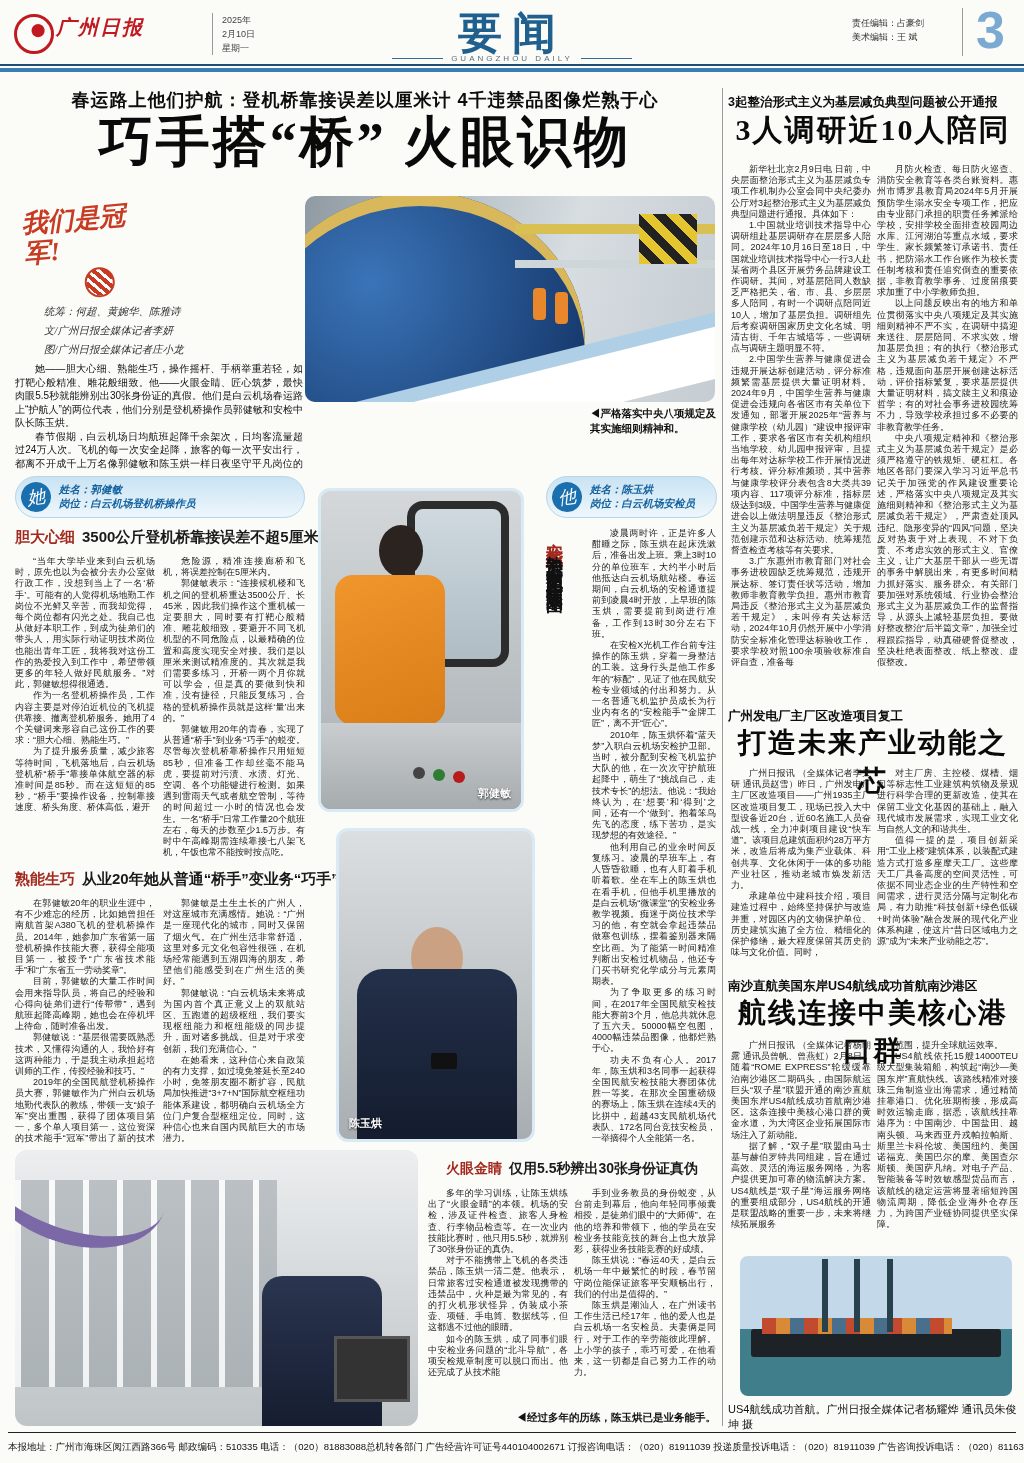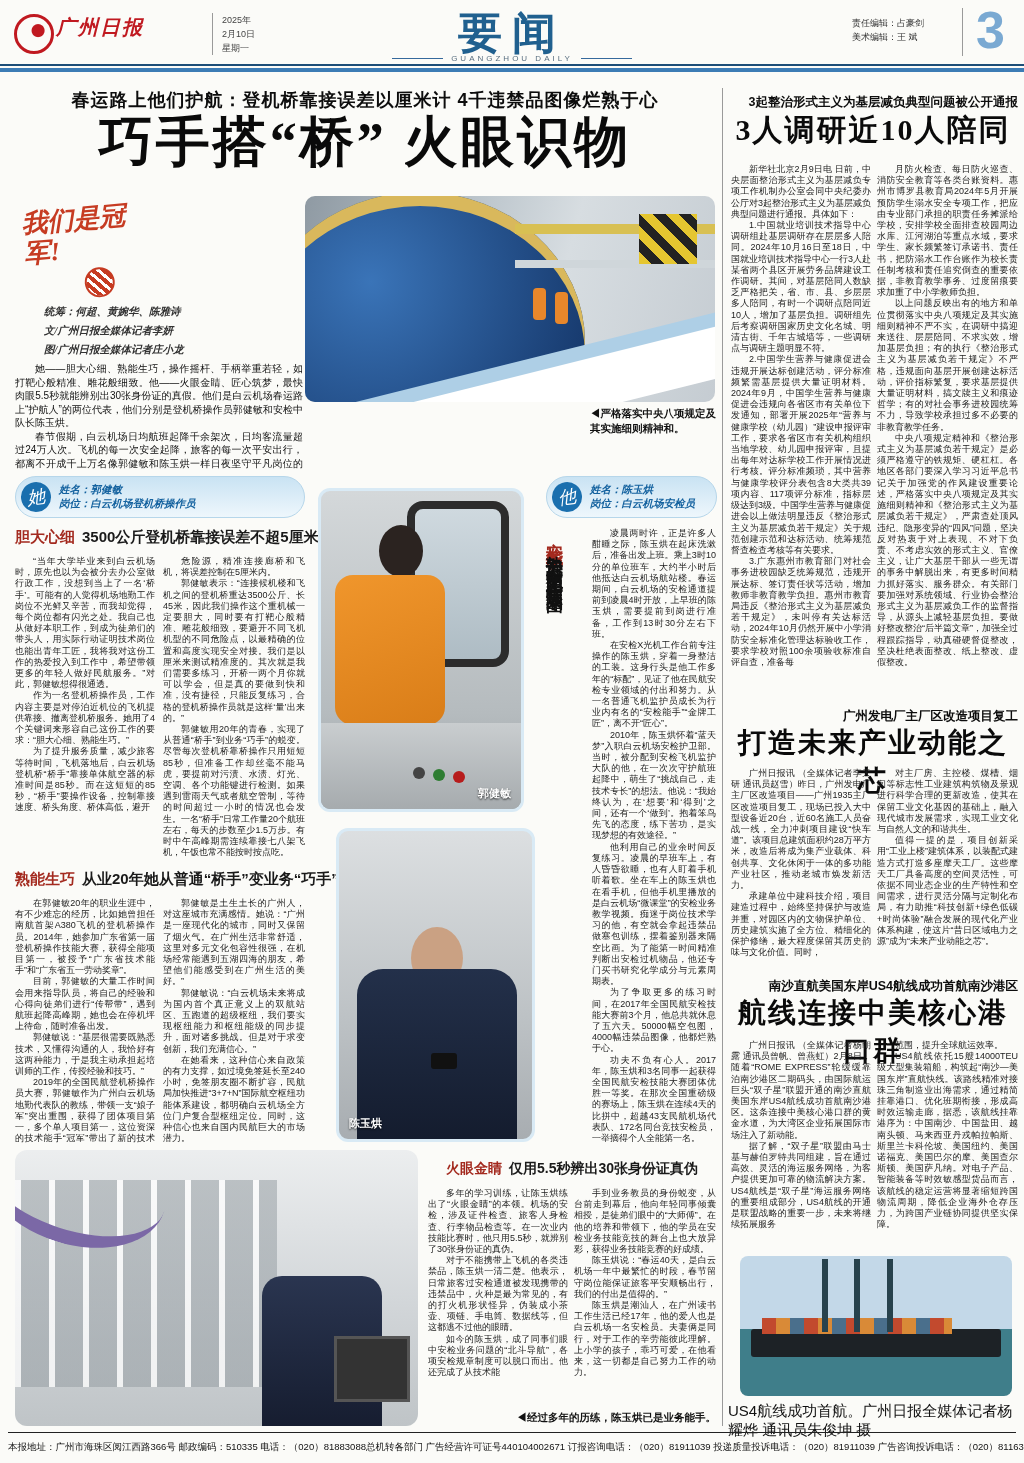--- a/index.html
+++ b/index.html
@@ -23,21 +23,21 @@
   .rule-b{height:4px;background:#3c7cb5;}
   
   .kicker{font-size:18px;font-weight:bold;text-align:center;letter-spacing:1px;color:#0d0d0d;}
   .main-headline{font-family:"Liberation Serif",serif;font-weight:900;font-size:54px;
                  letter-spacing:3px;text-align:center;color:#0a0a0a;}
   .champ{transform:rotate(-5deg);color:#c63b22;font-family:"Liberation Serif",serif;
          font-style:italic;font-weight:900;font-size:26px;line-height:30px;}
   .champ .ball{display:block;width:26px;height:26px;border-radius:50%;margin:4px 0 0 58px;
          background:repeating-linear-gradient(45deg,#c63b22 0 4px,#fff 4px 7px);border:2px solid #c63b22;}
   .credits{font-family:"Liberation Serif",serif;font-style:italic;font-size:10.5px;
-           line-height:19px;color:#333;font-weight:bold;}
+           line-height:19px;color:#333;}
   .credits p{margin:0;}
   .intro{font-size:10px;line-height:13.5px;text-align:justify;overflow:hidden;color:#111;}
   .intro p{margin:0;text-indent:2em;}
   .col{font-size:9px;line-height:11.2px;text-align:justify;overflow:hidden;color:#1c1c1c;}
   .col p{margin:0;text-indent:2em;}
   .sec-head{font-weight:bold;font-size:15px;text-align:center;white-space:nowrap;}
   .lead-red{color:#a32a1f;margin-right:7px;}
   .pbar{display:flex;align-items:center;border-radius:22px;
         background:linear-gradient(180deg,#c9e3f3,#eef7fc);border:1px solid #b6d6ea;}
   .pbar .pc{width:30px;height:30px;border-radius:50%;background:#1a6fae;color:#fff;flex:0 0 30px;
@@ -87,21 +87,21 @@
   .ph-check .screen{position:absolute;right:8px;bottom:24px;width:70px;height:60px;background:#333;
       border:3px solid #555;}
   .ph-check .pswoosh{position:absolute;left:-36px;top:-30px;width:190px;height:110px;border-radius:50%;
       border-bottom:14px solid #7b68a6;transform:rotate(18deg);}
   .ph-port{background:linear-gradient(180deg,#c3d8e8 0 52%,#3f7e8a 52% 100%);border:none;border-radius:8px;}
   .ph-port .hull{position:absolute;left:4%;bottom:28%;width:92%;height:20%;background:#1d2226;border-radius:3px;}
   .ph-port .boxes{position:absolute;left:8%;bottom:44%;width:70%;height:12%;
       background:repeating-linear-gradient(90deg,#c24a2e 0 14px,#d98a37 14px 28px,#4a6f8c 28px 42px);}
   .ph-port .mast{position:absolute;bottom:46%;width:6px;height:52%;background:#27424d;}
   .vdivider{width:1px;background:#9a9a9a;}
-  .r-kicker{font-size:12.5px;font-weight:bold;text-align:right;white-space:nowrap;color:#0d0d0d;}
+  .r-kicker{font-size:12.5px;font-weight:bold;text-align:left;white-space:nowrap;color:#0d0d0d;}
   .r-headline{font-family:"Liberation Serif",serif;font-weight:900;text-align:center;
               letter-spacing:2px;color:#0a0a0a;}
   .footer-rule{height:1px;background:#222;}
   .footer-txt{font-size:9.5px;color:#111;white-space:nowrap;}
 </style>
 </head>
 <body>
 
 <div id="page">
 
@@ -292,18 +292,18 @@
       <p>US4航线依托15艘14000TEU级大型集装箱船，构筑起“南沙—美国东岸”直航快线。该路线精准对接珠三角制造业出海需求，通过精简挂靠港口、优化班期衔接，形成高时效运输走廊，据悉，该航线挂靠港序为：中国南沙、中国盐田、越南头顿、马来西亚丹戎帕拉帕斯、斯里兰卡科伦坡、美国纽约、美国诺福克、美国巴尔的摩、美国查尔斯顿、美国萨凡纳。对电子产品、智能装备等时效敏感型货品而言，该航线的稳定运营将显著缩短跨国物流周期，降低企业海外仓存压力，为跨国产业链协同提供坚实保障。</p>
     </div>
 
   <div class="photo ph-port" style="left:740px;top:1256px;width:272px;height:140px;">
     <div class="hull"></div>
     <div class="boxes"></div>
     <div class="mast" style="left:30%;"></div>
     <div class="mast" style="left:42%;"></div>
     <div class="mast" style="left:54%;"></div>
   </div>
-  <div class="abs" style="left:728px;top:1402px;width:290px;font-size:15px;color:#111;">US4航线成功首航。广州日报全媒体记者杨耀烨 通讯员朱俊坤 摄</div>
+  <div class="abs" style="left:728px;top:1402px;width:290px;font-size:11px;color:#111;">US4航线成功首航。广州日报全媒体记者杨耀烨 通讯员朱俊坤 摄</div>
 
   <div class="abs footer-rule" style="left:8px;top:1432px;width:1008px;"></div>
   <div class="abs footer-txt" style="left:8px;top:1441px;width:1008px;">本报地址：广州市海珠区阅江西路366号 邮政编码：510335 电话：（020）81883088总机转各部门 广告经营许可证号440104002671 订报咨询电话：（020）81911039 投递质量投诉电话：（020）81911039 广告咨询投诉电话：（020）81163279 广州日报印务中心印刷 零售每份2元</div>
 
 </div>
 
 </body></html>

